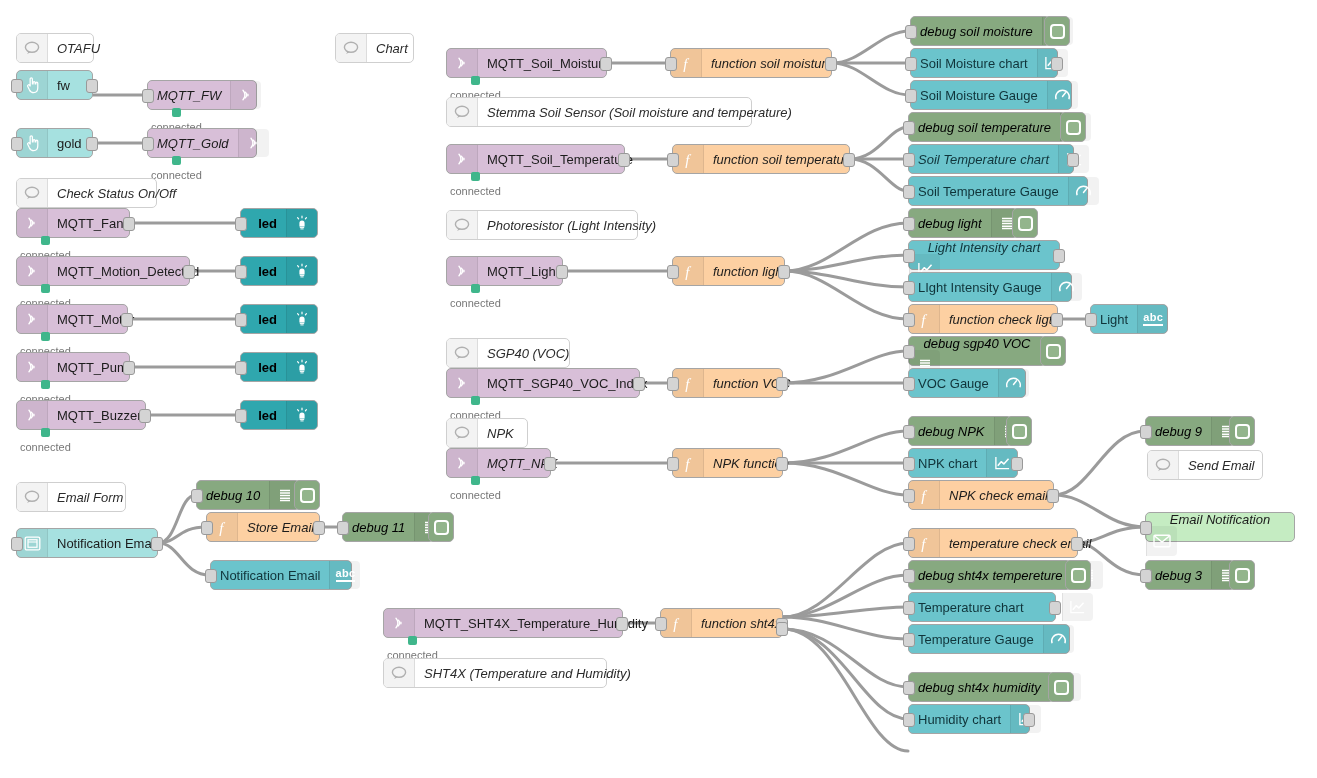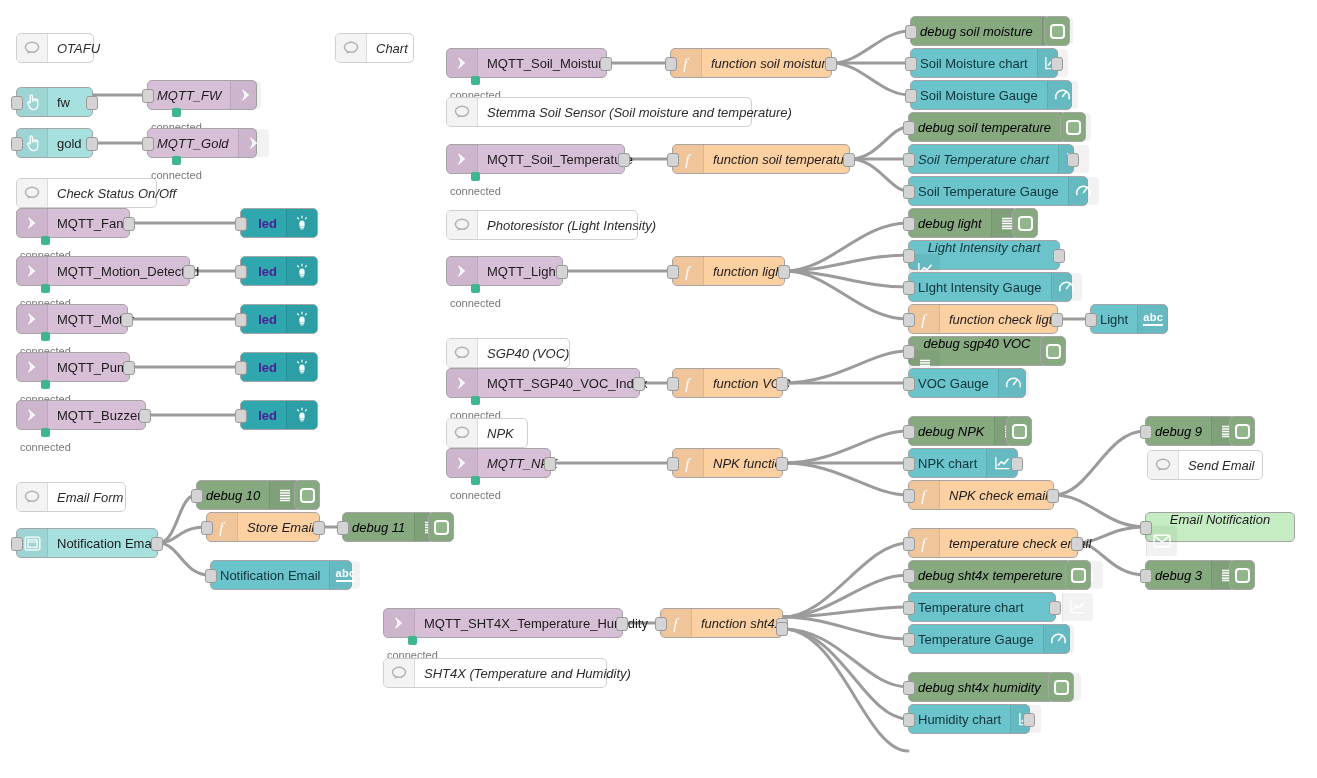--- a/index.html
+++ b/index.html
@@ -69,21 +69,21 @@
   .n-mqtt   {background:#d8bfd8;}
   .n-inject {background:#a6e1e0;}
   .n-func   {background:#fdd0a2;}
   .n-debug  {background:#87a980;}
   .n-ui     {background:#6bc4cc;}
   .n-led    {background:#2fa7ae;}
   .n-email  {background:#c5ecc2;flex-direction:column;}
   .n-form   {background:#a6e1e0;}
 
   .n-debug .lbl{color:#000000;}
-  .n-led  .lbl{color:#4c1d95;font-weight:bold;}
+  .n-led  .lbl{color:#000000;font-weight:bold;}
   .n-ui   .lbl{color:#10343a;}
 
   
   .n-comment{
     background:#ffffff;
     border:1px solid #cfcfcf;
     box-shadow:none;
   }
   .n-comment .itray{background:#f3f3f3;border-right:1px solid #dcdcdc;}
   .n-comment .lbl{font-style:italic;color:#2b2b2b;}
@@ -197,21 +197,21 @@
 <div class="node n-comment" style="left:16px;top:33px;width:78px;">
   <div class="itray l">
     <svg width="16" height="14" viewBox="0 0 16 14">
           <ellipse cx="8" cy="6.3" rx="6.6" ry="5" fill="none" stroke="#b0b0b0" stroke-width="1.4"></ellipse>
           <path d="M4.6 10.3 L3.2 13 L6.8 10.9 Z" fill="#b0b0b0"></path>
         </svg>
   </div>
   <div class="lbl left">OTAFU</div>
 </div>
 
-<div class="node n-inject" style="left:16px;top:87px;width:77px;">
+<div class="node n-inject" style="left:16px;top:70px;width:77px;">
   <div class="port in"></div>
   <div class="itray l">
     <svg width="17" height="17" viewBox="0 0 18 18">
           <path d="M6.5 2.2c0-.8.6-1.3 1.2-1.3s1.2.5 1.2 1.3v5.1h.7V6c0-.7.5-1.2 1.1-1.2.6 0 1.1.5 1.1 1.2v1.3h.7V6.6c0-.7.5-1.1 1-1.1.6 0 1.1.4 1.1 1.1v4.9c0 2.8-1.6 5.1-4.3 5.1-2.4 0-3.6-1.1-4.6-3L4 10.1c-.4-.7-.2-1.4.4-1.7.5-.3 1.2-.2 1.6.4l.5.8z" fill="none" stroke="#ffffff" stroke-width="1.3" stroke-linejoin="round"></path>
         </svg>
   </div>
   <div class="lbl left">fw</div>
   <div class="port out"></div>
 </div>
 

